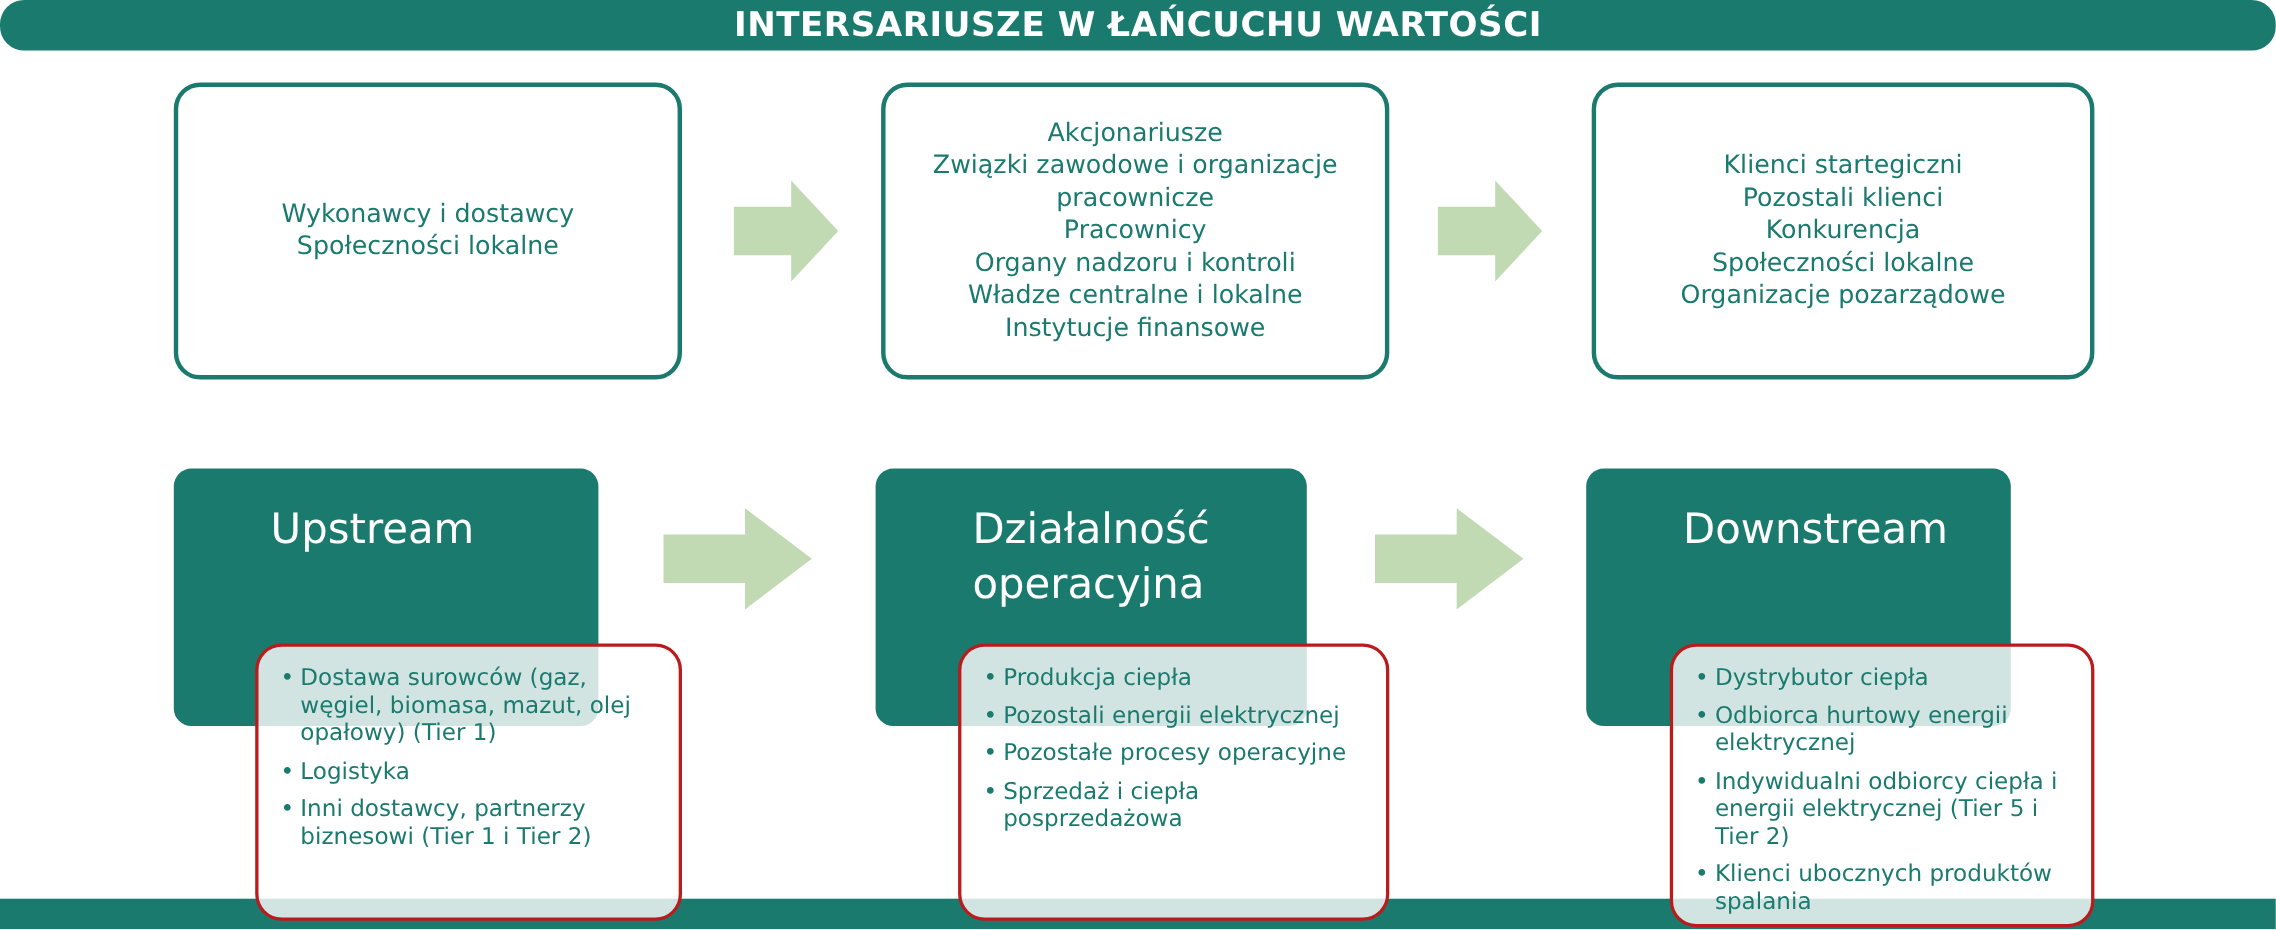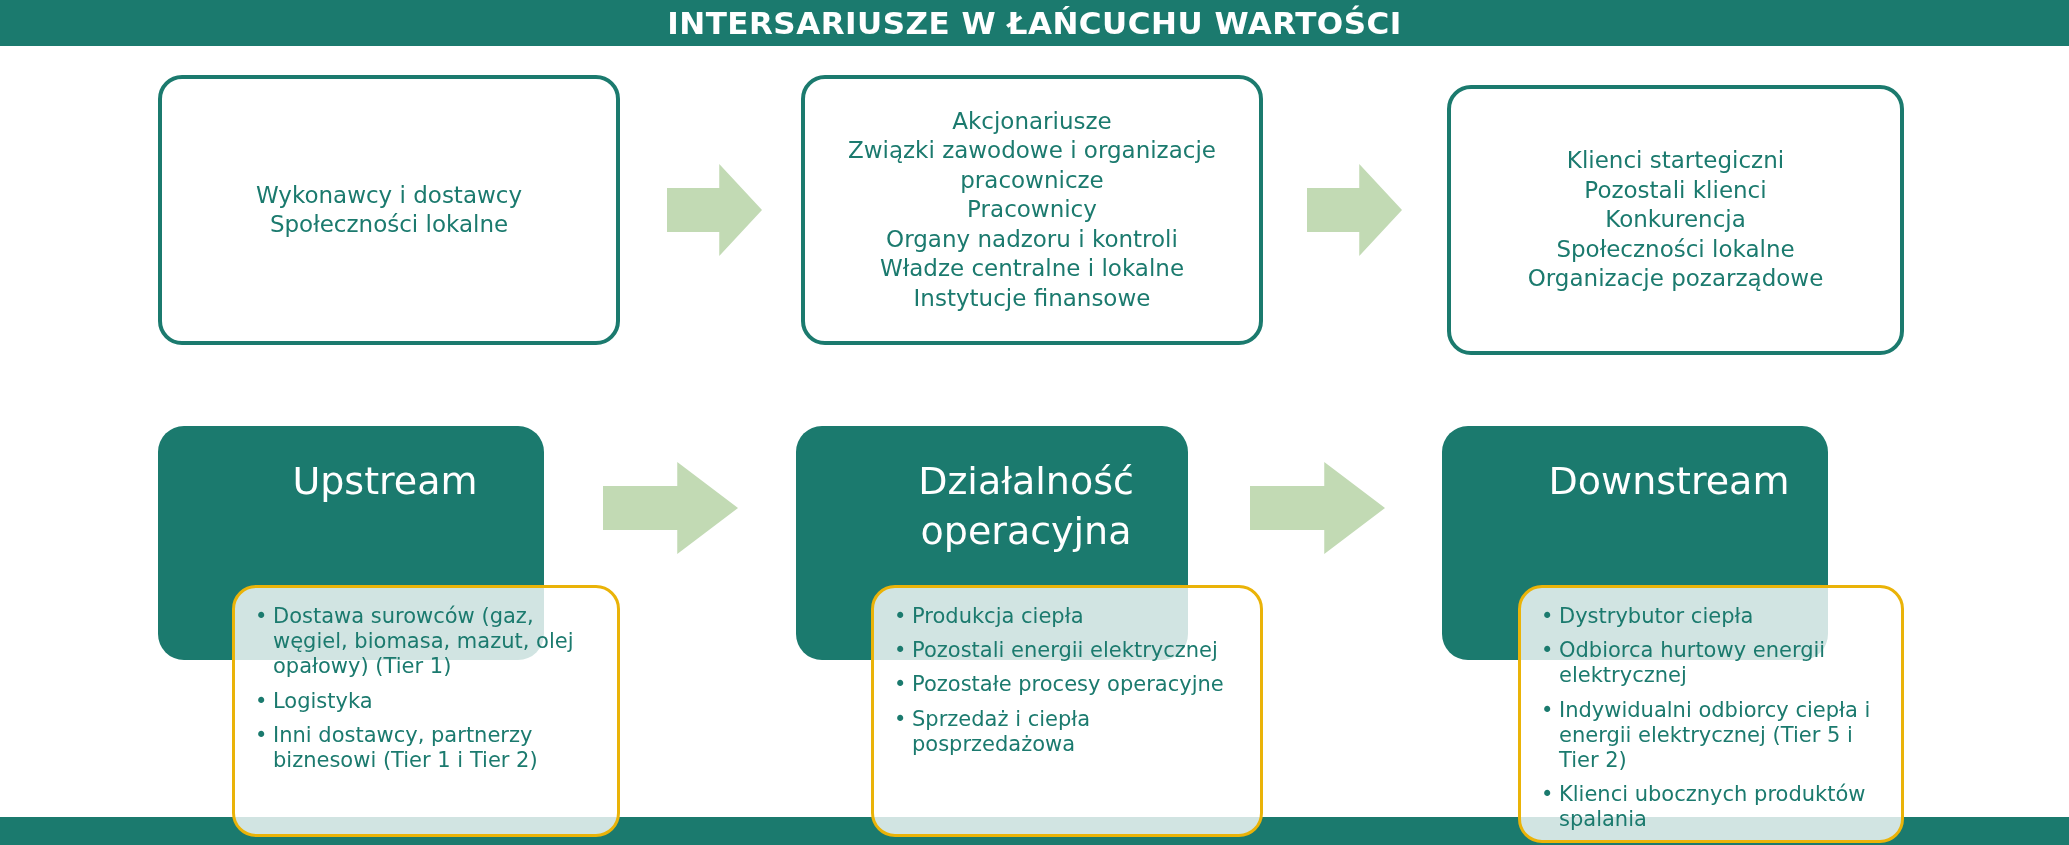--- a/index.html
+++ b/index.html
@@ -13,20 +13,21 @@
     overflow: hidden;
   }
 
   
   .top-bar {
     position: absolute; left: 0; top: 0;
     width: 100%; height: 46px;
     background: #1B7A6E;
     display: flex; align-items: center; justify-content: center;
     z-index: 3;
+    border-radius: 22px;
   }
   .top-title {
     color: #ffffff;
     font-size: 31px;
     font-weight: bold;
     letter-spacing: 0.5px;
     white-space: nowrap;
   }
   .bottom-bar {
     position: absolute; left: 0; bottom: 0;
@@ -46,54 +47,53 @@
     align-items: center; justify-content: center;
     color: #1B7A6E;
     font-size: 23px;
     line-height: 1.28;
     text-align: center;
     padding: 6px 14px;
     z-index: 2;
   }
   .sbox-1 { left: 158px;  top: 75px; width: 462px; height: 270px; }
   .sbox-2 { left: 801px;  top: 75px; width: 462px; height: 270px; }
-  .sbox-3 { left: 1447px; top: 75px; width: 457px; height: 270px; margin-top: 10px; }
+  .sbox-3 { left: 1447px; top: 75px; width: 457px; height: 270px; }
 
   
   .arrow { position: absolute; z-index: 1; }
   .arrow polygon { fill: #C2DAB4; }
   .arrow-a { left: 667px;  top: 160px; width: 95px;  height: 100px; }
   .arrow-b { left: 1307px; top: 160px; width: 95px;  height: 100px; }
   .arrow-c { left: 603px;  top: 458px; width: 135px; height: 100px; }
   .arrow-d { left: 1250px; top: 458px; width: 135px; height: 100px; }
 
   
   .stage {
     position: absolute;
     box-sizing: border-box;
     background: #1B7A6E;
-    border-radius: 26px;
+    border-radius: 16px;
     z-index: 1;
-    text-align: center;
   }
   .stage-1 { left: 158px;  top: 426px; width: 386px; height: 234px; }
   .stage-2 { left: 796px;  top: 426px; width: 392px; height: 234px; }
   .stage-3 { left: 1442px; top: 426px; width: 386px; height: 234px; }
   .stage-title {
     color: #ffffff;
     font-size: 38px;
     line-height: 1.32;
     padding: 30px 20px 0 88px;
   }
 
   .wbox {
     position: absolute;
     box-sizing: border-box;
     background: rgba(255, 255, 255, 0.80);
-    border: 3px solid #eab308;
+    border: 3px solid #b91c1c;
     border-radius: 24px;
     padding: 16px 12px 8px 14px;
     z-index: 2;
   }
   .wbox-1 { left: 232px;  top: 585px; width: 388px; height: 252px; }
   .wbox-2 { left: 871px;  top: 585px; width: 392px; height: 252px; }
   .wbox-3 { left: 1518px; top: 585px; width: 386px; height: 258px; }
 
   .bullets { margin: 0; padding: 0; list-style: none; }
   .bullets li {

